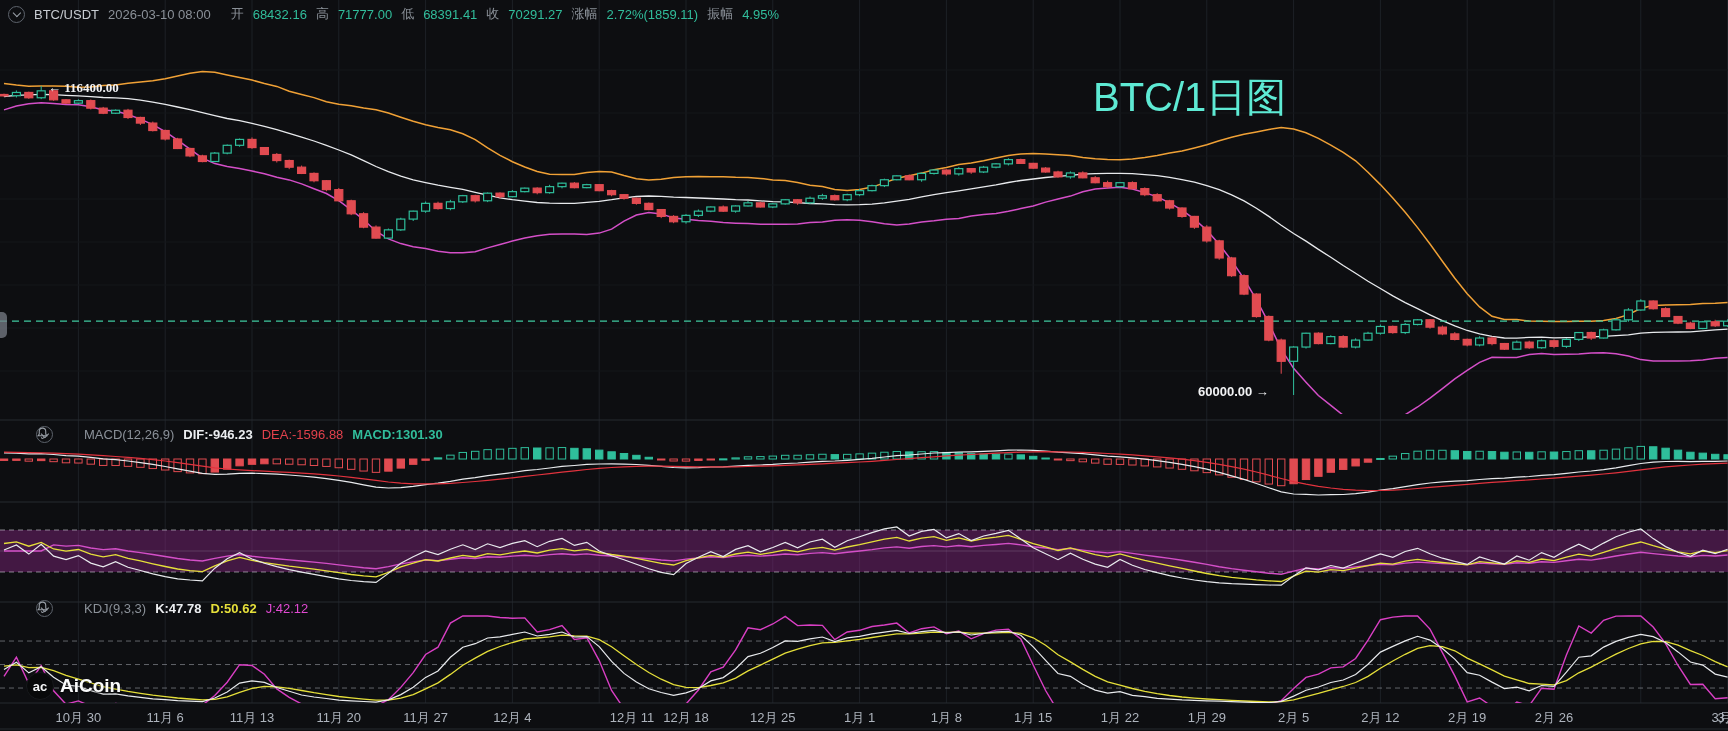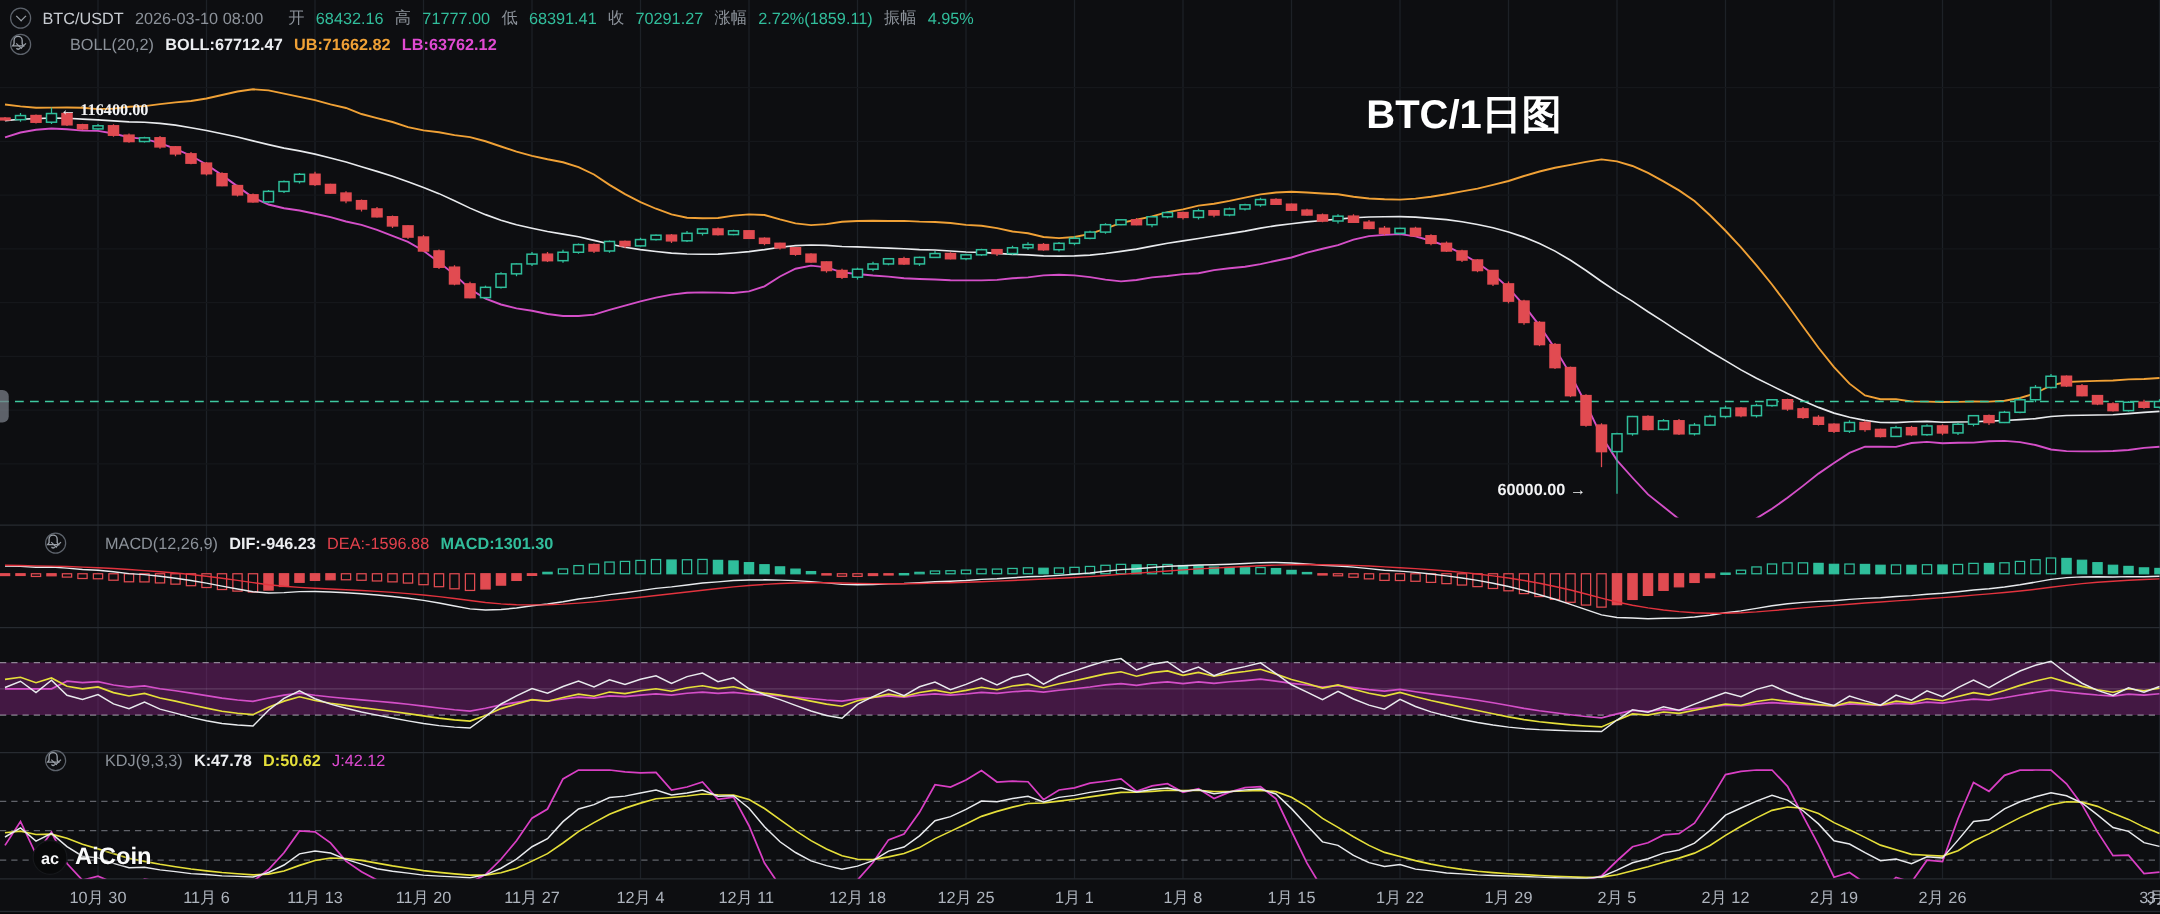--- a/index.html
+++ b/index.html
@@ -18,21 +18,21 @@
   .c-magenta{color:#e04ad2;}
   .c-yellow{color:#e5df3a;font-weight:700;}
   .c-gray{color:#8b9199;}
   .c-light{color:#c8ccd2;}
   .chev{width:17px;height:17px;min-width:17px;border:1px solid #5d636c;border-radius:50%;
         display:flex;align-items:center;justify-content:center;box-sizing:border-box;cursor:pointer;}
   .chev i{display:block;border:solid #9aa0a8;border-width:0 1.5px 1.5px 0;padding:2.4px;
           transform:rotate(45deg);margin-top:-2px;}
   .bell{width:13px;height:14px;color:#9aa0a8;display:flex;cursor:pointer;}
   .ann{position:absolute;font-size:13px;font-weight:700;color:#f2f3f5;z-index:4;}
-  #watermark{position:absolute;left:1093px;top:70px;font-size:32px;font-weight:700;color:#ffffff;z-index:4;}
+  #watermark{position:absolute;left:1093px;top:70px;font-size:40px;font-weight:400;color:#5eead4;z-index:4;}
   #time-axis{position:absolute;left:0;top:705px;width:1728px;height:26px;z-index:4;text-decoration:underline;}
   .tlabel{position:absolute;top:4px;transform:translateX(-50%);font-size:13px;color:#aeb4bd;white-space:nowrap;}
   #logo{position:absolute;left:26px;top:672px;display:flex;align-items:center;gap:6px;z-index:6;}
   #logo .badge{width:26px;height:26px;border-radius:50%;background:#08090a;border:1px solid #16181b;
         display:flex;align-items:center;justify-content:center;color:#f5f6f7;font-weight:700;font-size:13px;}
   #logo .brand{font-size:19px;font-weight:700;color:#fafbfc;text-shadow:0 1px 2px rgba(0,0,0,.8);}
   #edge-handle{position:absolute;left:0;top:312px;width:7px;height:26px;background:#787e87;
         border-radius:0 5px 5px 0;opacity:.75;z-index:6;cursor:pointer;}
 </style>
 </head>
@@ -546,35 +546,20 @@
     <span class="c-gray">低</span>
     <span class="c-green">68391.41</span>
     <span class="c-gray">收</span>
     <span class="c-green">70291.27</span>
     <span class="c-gray">涨幅</span>
     <span class="c-green">2.72%(1859.11)</span>
     <span class="c-gray">振幅</span>
     <span class="c-green">4.95%</span>
   </div>
 
-  <div class="irow" style="left:8px;top:27px;">
-    <span class="chev">
-        <i></i>
-      </span>
-    <span class="bell">
-      <svg viewBox="0 0 24 24" width="13" height="14">
-          <path d="M12 3a6 6 0 0 0-6 6v5l-2 3h16l-2-3V9a6 6 0 0 0-6-6z" fill="none" stroke="currentColor" stroke-width="2"></path>
-          <path d="M10 20a2 2 0 0 0 4 0" fill="none" stroke="currentColor" stroke-width="2"></path>
-        </svg>
-    </span>
-    <span class="name">BOLL(20,2)</span>
-    <span class="c-white">BOLL:67712.47</span>
-    <span class="c-orange b">UB:71662.82</span>
-    <span class="c-magenta b">LB:63762.12</span>
-  </div>
 
   <div class="irow" style="left:36px;top:426px;">
     <span class="chev">
         <i></i>
       </span>
     <span class="bell">
       <svg viewBox="0 0 24 24" width="13" height="14">
           <path d="M12 3a6 6 0 0 0-6 6v5l-2 3h16l-2-3V9a6 6 0 0 0-6-6z" fill="none" stroke="currentColor" stroke-width="2"></path>
           <path d="M10 20a2 2 0 0 0 4 0" fill="none" stroke="currentColor" stroke-width="2"></path>
         </svg>
@@ -606,21 +591,21 @@
   <div class="ann" style="left:1198px;top:384px;">60000.00 →</div>
   <div id="watermark">BTC/1日图</div>
 
   <div id="time-axis">
       <div class="tlabel" style="left: 78.4px;">10月 30</div>
       <div class="tlabel" style="left: 165.2px;">11月 6</div>
       <div class="tlabel" style="left: 252px;">11月 13</div>
       <div class="tlabel" style="left: 338.8px;">11月 20</div>
       <div class="tlabel" style="left: 425.6px;">11月 27</div>
       <div class="tlabel" style="left: 512.4px;">12月 4</div>
-      <div class="tlabel" style="left: 597px;">12月 11</div>
+      <div class="tlabel" style="left: 632px;">12月 11</div>
       <div class="tlabel" style="left: 686px;">12月 18</div>
       <div class="tlabel" style="left: 772.8px;">12月 25</div>
       <div class="tlabel" style="left: 859.6px;">1月 1</div>
       <div class="tlabel" style="left: 946.4px;">1月 8</div>
       <div class="tlabel" style="left: 1033.2px;">1月 15</div>
       <div class="tlabel" style="left: 1120px;">1月 22</div>
       <div class="tlabel" style="left: 1206.8px;">1月 29</div>
       <div class="tlabel" style="left: 1293.6px;">2月 5</div>
       <div class="tlabel" style="left: 1380.4px;">2月 12</div>
       <div class="tlabel" style="left: 1467.2px;">2月 19</div>

